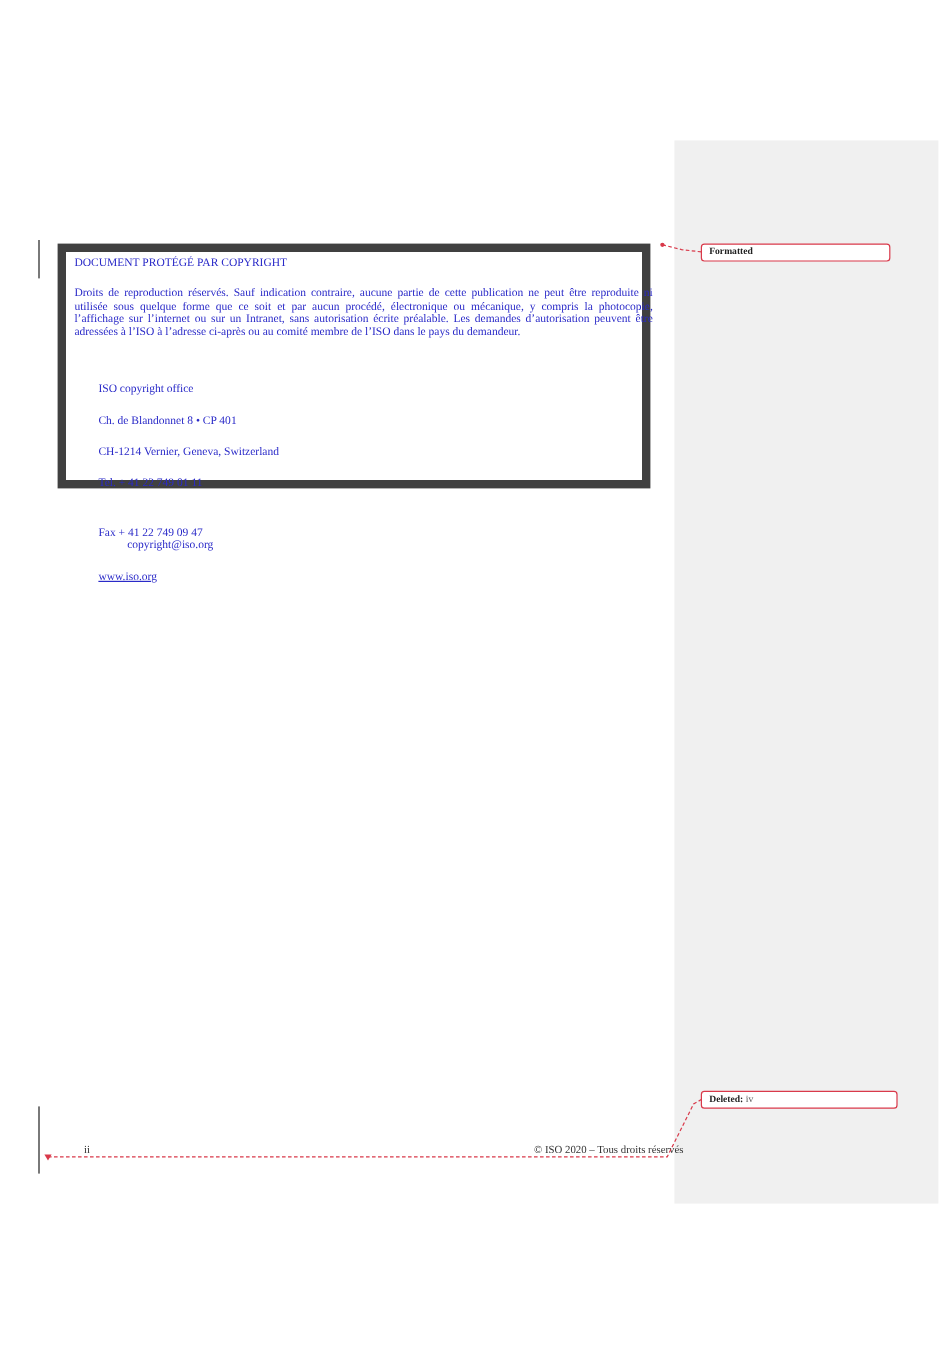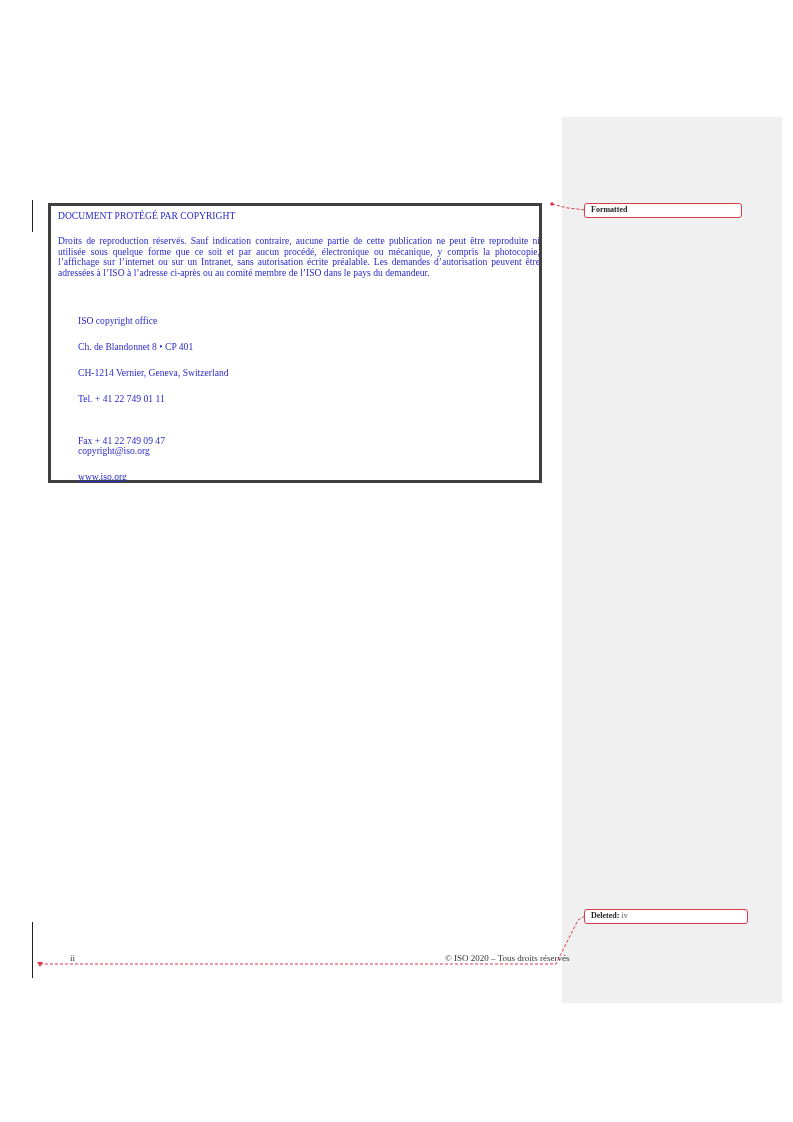--- a/index.html
+++ b/index.html
@@ -1,21 +1,21 @@
 <!DOCTYPE html>
 <html><head>
 <meta charset="utf-8">
 <style>
   html, body { margin:0; padding:0; }
   body { width:793px; height:1122px; background:#ffffff; position:relative; overflow:hidden;
          font-family:"Liberation Serif","DejaVu Serif",serif; }
   .panel { position:absolute; left:562px; top:117px; width:220px; height:886px; background:#f0f0f0; }
   .changebar { position:absolute; left:32px; width:1px; background:#222; }
-  .cbox { position:absolute; left:48px; top:203px; width:494px; height:280px;
-          border:3px solid #404040; box-sizing:border-box; color:#2a2ac8; font-size:9.6px; }
+  .cbox { position:absolute; left:48px; top:203px; width:494px; height:204px;
+          border:7px solid #404040; box-sizing:border-box; color:#2a2ac8; font-size:9.6px; }
   .cbox .title { position:absolute; left:7px; top:4px; white-space:nowrap; }
   .cbox .para { position:absolute; left:7px; top:30px; width:482px; text-align:justify;
                 line-height:10.6px; }
   .cbox .line { position:absolute; left:27px; white-space:nowrap; }
   .cbox .link { text-decoration:underline; color:#2a2ac8; }
   .balloon { position:absolute; height:15px; background:#ffffff; border:1px solid #d9394a;
              border-radius:3px; box-sizing:border-box; font-size:8px; padding:1px 0 0 6px;
              color:#222; white-space:nowrap; }
   .balloon b { font-weight:bold; }
   .balloon .del { color:#555; }
@@ -31,21 +31,21 @@
 <div class="changebar" style="top:922px;height:56px;"></div>
 
 <div class="cbox">
   <div class="title">DOCUMENT PROTÉGÉ PAR COPYRIGHT</div>
   <div class="para">Droits de reproduction réservés. Sauf indication contraire, aucune partie de cette publication ne peut être reproduite ni utilisée sous quelque forme que ce soit et par aucun procédé, électronique ou mécanique, y compris la photocopie, l’affichage sur l’internet ou sur un Intranet, sans autorisation écrite préalable. Les demandes d’autorisation peuvent être adressées à l’ISO à l’adresse ci-après ou au comité membre de l’ISO dans le pays du demandeur.</div>
   <div class="line" style="top:109px;">ISO copyright office</div>
   <div class="line" style="top:135px;">Ch. de Blandonnet 8 • CP 401</div>
   <div class="line" style="top:161px;">CH-1214 Vernier, Geneva, Switzerland</div>
   <div class="line" style="top:187px;text-align:right;">Tel.  + 41 22 749 01 11</div>
   <div class="line" style="top:229px;">Fax  + 41 22 749 09 47</div>
-  <div class="line" style="top:239px;">copyright@iso.org</div>
+  <div class="line" style="top:239px;margin-left:24px;">copyright@iso.org</div>
   <div class="line link" style="top:265px;">www.iso.org</div>
 </div>
 
 <div class="balloon" style="left:584px;top:203px;width:158px;">
   <b>Formatted</b>
 </div>
 
 <div class="balloon" style="left:584px;top:909px;width:164px;">
   <b>Deleted:</b>
   <span class="del">iv</span>

